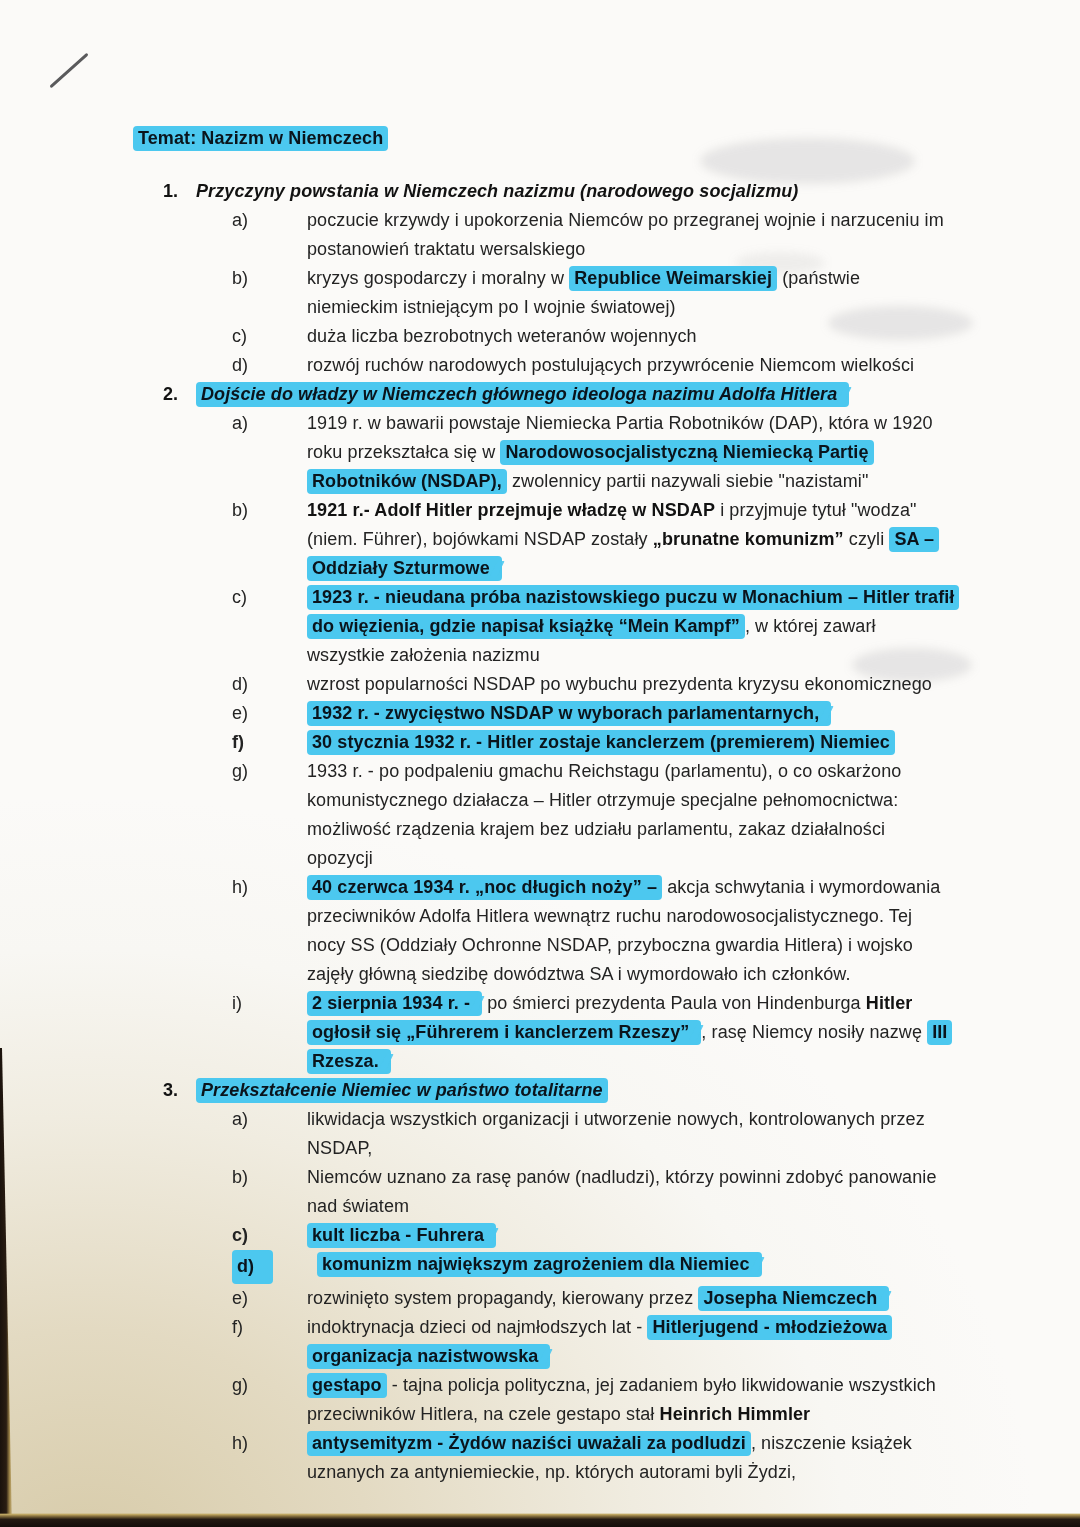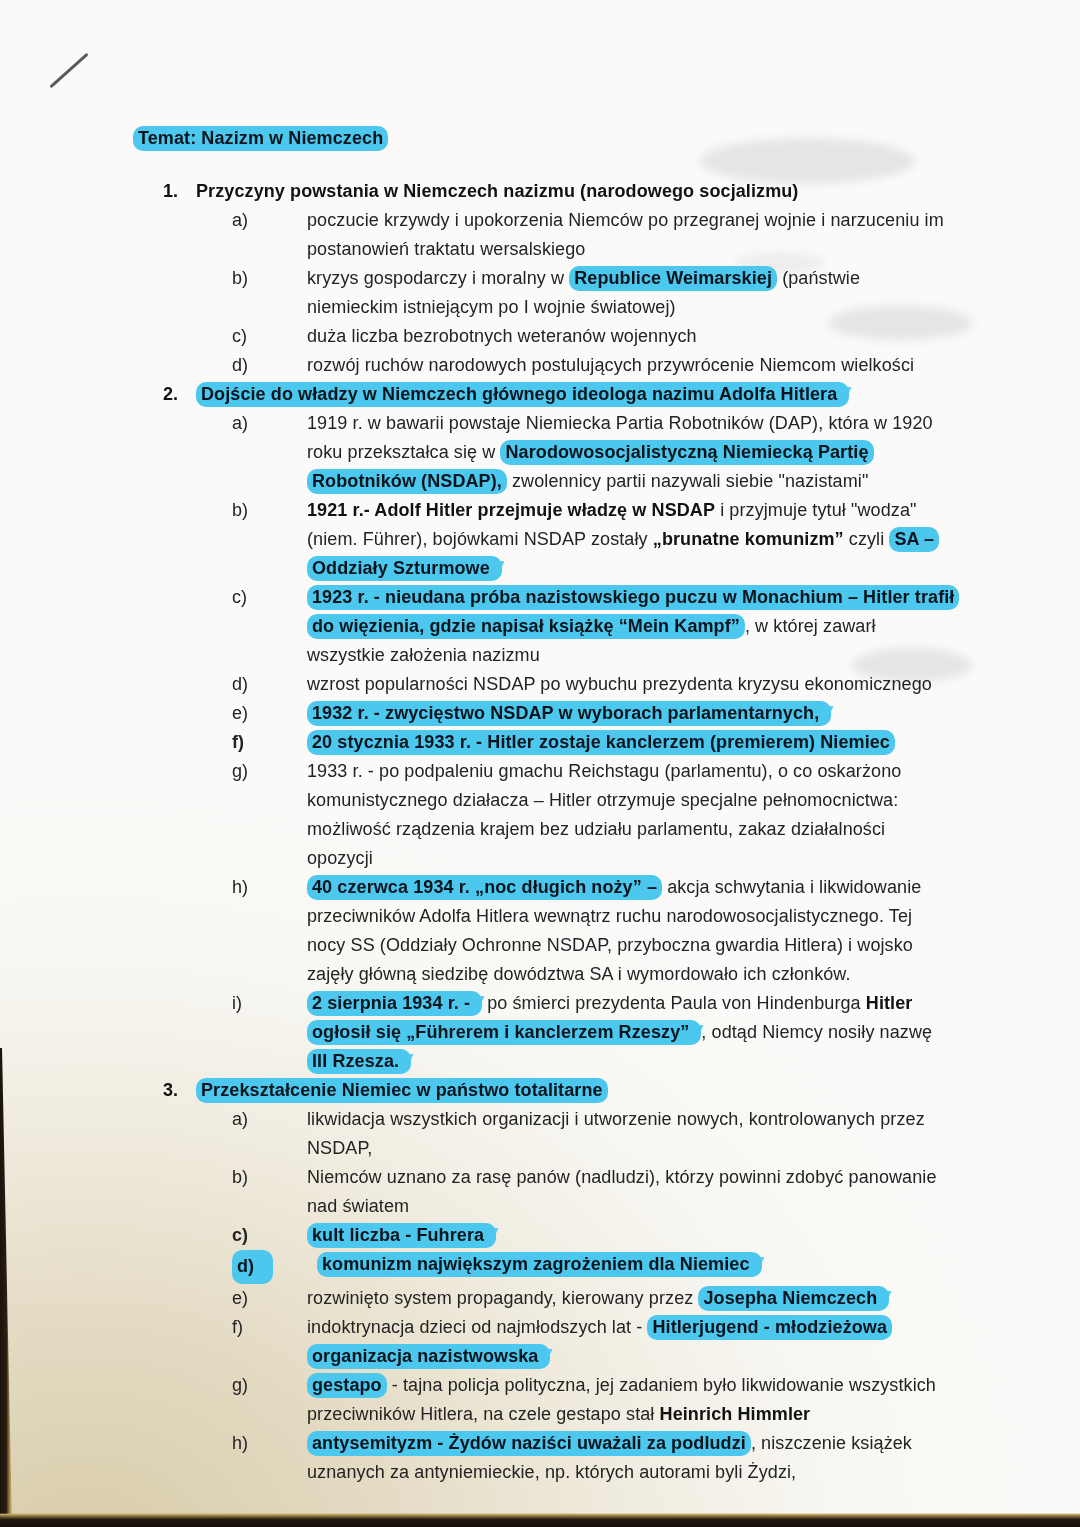--- a/index.html
+++ b/index.html
@@ -37,35 +37,35 @@
   .doc{
     position:absolute;left:133px;top:124px;width:822px;
     font-size:18px;line-height:29px;color:#232323;
     letter-spacing:.1px;
   }
   .b{font-weight:bold;color:#121212;}
   .hl{
     background:#4cc8ef;
     color:#0c151d;
     padding:2px 5px 3px 5px;
-    border-radius:10px;
+    border-radius:4px;
     -webkit-box-decoration-break:clone;
     box-decoration-break:clone;
   }
   .hl.b{color:#0a141c;}
   .hl-tail::after{
     content:"";display:inline-block;width:7px;height:15px;
     background:#4cc8ef;transform:skewX(-26deg);
     margin:0 -4px 0 4px;vertical-align:-2px;border-radius:1px;opacity:.9;
   }
   .title-row{margin-bottom:24px;font-size:18px;}
   .sec{margin-left:30px;}
   .sec-head{display:flex;}
   .sec-num{flex:none;width:33px;font-weight:bold;color:#121212;}
-  .sec-heading{flex:1;}
+  .sec-heading{flex:1;font-style:italic;}
   .item{display:flex;margin-left:69px;}
   .item-marker{flex:none;width:31px;color:#232323;}
   .item-marker.b{font-weight:bold;}
   .item-text{flex:1;margin-left:44px;}
 </style>
 </head>
 <body>
 
 <div class="photo">
   <div class="pen-slash"></div>
@@ -119,33 +119,33 @@
           <div class="item">
             <span class="item-marker">d)</span>
             <div class="item-text"><span>wzrost popularności NSDAP po wybuchu prezydenta kryzysu ekonomicznego</span></div>
           </div>
           <div class="item">
             <span class="item-marker">e)</span>
             <div class="item-text"><span class="b hl hl-tail">1932 r. - zwycięstwo NSDAP w wyborach parlamentarnych,</span></div>
           </div>
           <div class="item">
             <span class="item-marker b">f)</span>
-            <div class="item-text"><span class="b hl">20 stycznia 1933 r. - Hitler zostaje kanclerzem (premierem) Niemiec</span></div>
+            <div class="item-text"><span class="b hl">30 stycznia 1932 r. - Hitler zostaje kanclerzem (premierem) Niemiec</span></div>
           </div>
           <div class="item">
             <span class="item-marker">g)</span>
             <div class="item-text"><span>1933 r. - po podpaleniu gmachu Reichstagu (parlamentu), o co oskarżono komunistycznego działacza – Hitler otrzymuje specjalne pełnomocnictwa: możliwość rządzenia krajem bez udziału parlamentu, zakaz działalności opozycji</span></div>
           </div>
           <div class="item">
             <span class="item-marker">h)</span>
-            <div class="item-text"><span class="b hl">40 czerwca 1934 r. „noc długich noży” –</span><span> akcja schwytania i likwidowanie przeciwników Adolfa Hitlera wewnątrz ruchu narodowosocjalistycznego. Tej nocy SS (Oddziały Ochronne NSDAP, przyboczna gwardia Hitlera) i wojsko zajęły główną siedzibę dowództwa SA i wymordowało ich członków.</span></div>
+            <div class="item-text"><span class="b hl">40 czerwca 1934 r. „noc długich noży” –</span><span> akcja schwytania i wymordowania przeciwników Adolfa Hitlera wewnątrz ruchu narodowosocjalistycznego. Tej nocy SS (Oddziały Ochronne NSDAP, przyboczna gwardia Hitlera) i wojsko zajęły główną siedzibę dowództwa SA i wymordowało ich członków.</span></div>
           </div>
           <div class="item">
             <span class="item-marker">i)</span>
-            <div class="item-text"><span class="b hl hl-tail">2 sierpnia 1934 r. -</span><span> po śmierci prezydenta Paula von Hindenburga </span><span class="b">Hitler</span><span> </span><span class="b hl hl-tail">ogłosił się „Führerem i kanclerzem Rzeszy”</span><span>, odtąd Niemcy nosiły nazwę </span><span class="b hl hl-tail">III Rzesza.</span></div>
+            <div class="item-text"><span class="b hl hl-tail">2 sierpnia 1934 r. -</span><span> po śmierci prezydenta Paula von Hindenburga </span><span class="b">Hitler</span><span> </span><span class="b hl hl-tail">ogłosił się „Führerem i kanclerzem Rzeszy”</span><span>, rasę Niemcy nosiły nazwę </span><span class="b hl hl-tail">III Rzesza.</span></div>
           </div>
         </div>
         <div class="sec">
           <div class="sec-head">
             <span class="sec-num">3.</span>
             <div class="sec-heading"><span class="b hl">Przekształcenie Niemiec w państwo totalitarne</span></div>
           </div>
           <div class="item">
             <span class="item-marker">a)</span>
             <div class="item-text"><span>likwidacja wszystkich organizacji i utworzenie nowych, kontrolowanych przez NSDAP,</span></div>

